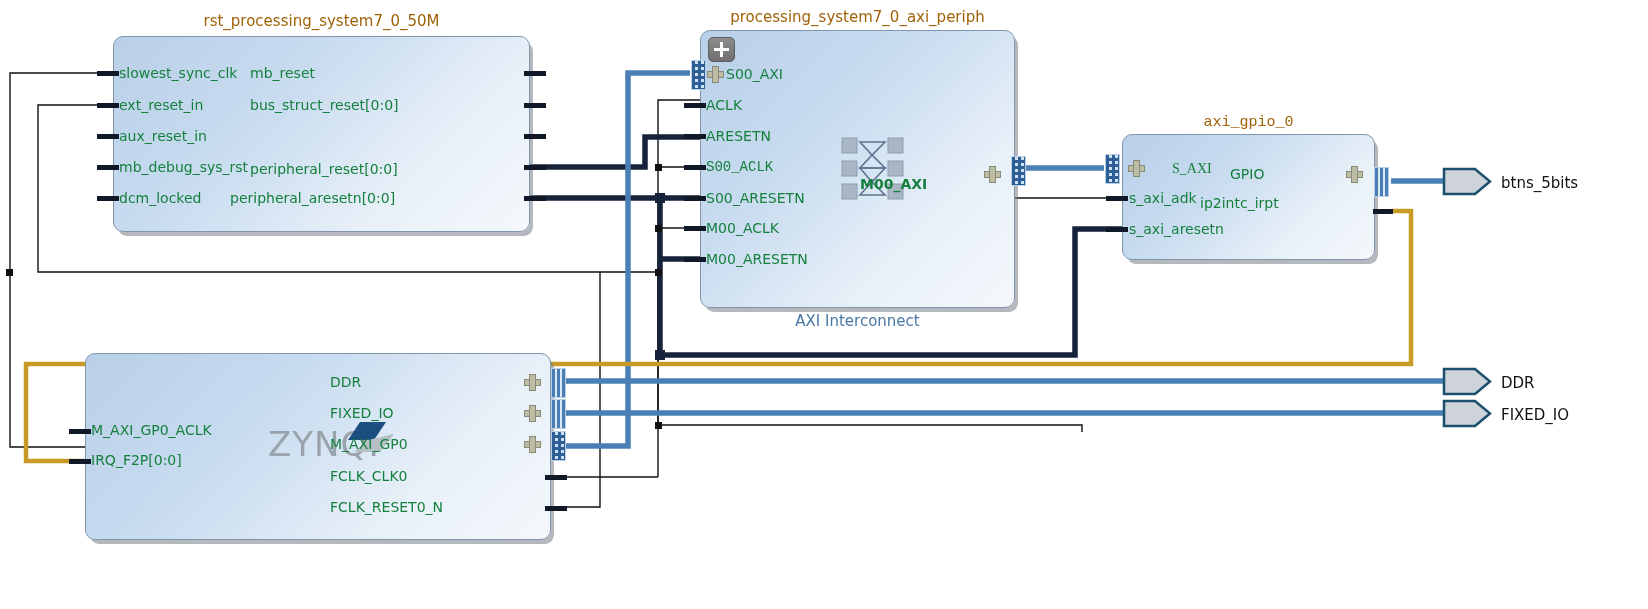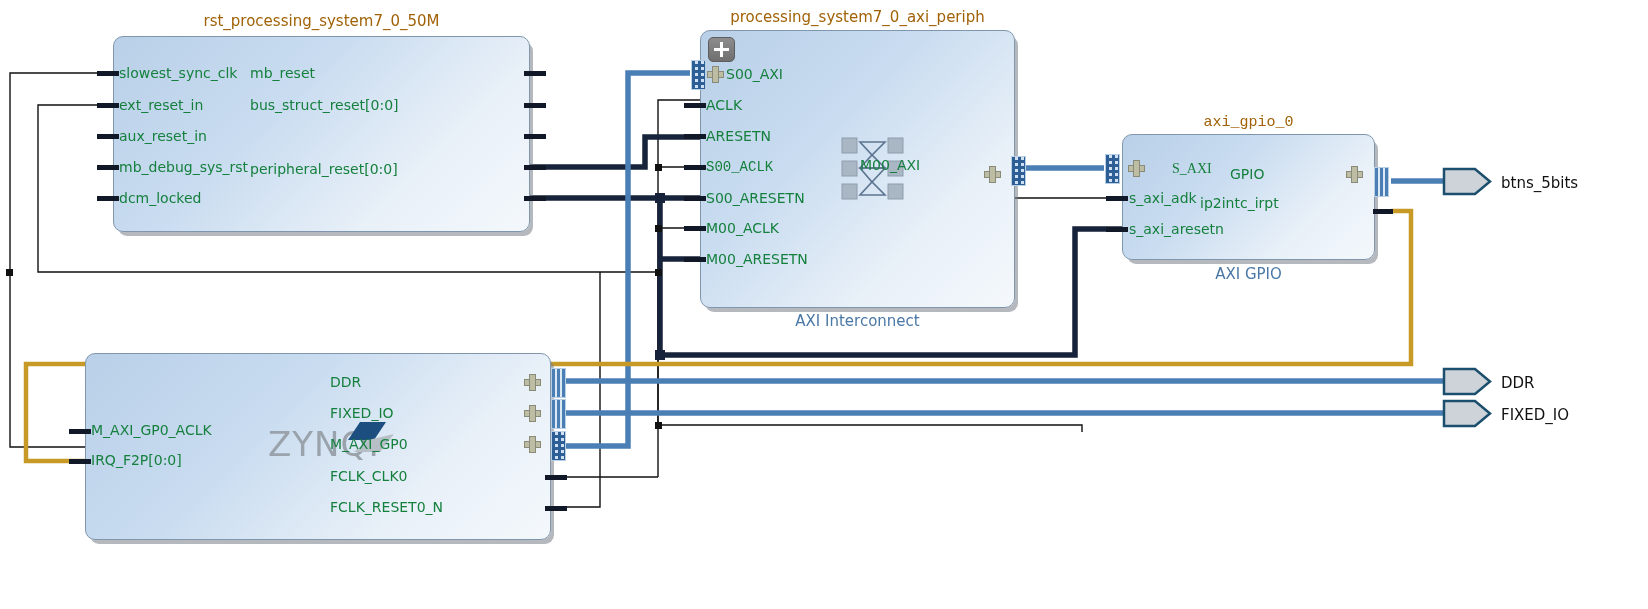--- a/index.html
+++ b/index.html
@@ -167,20 +167,21 @@
 
   <div class="stub" style="left:524px;top:103px;width:22px;"></div>
   <div class="port out" style="left:250px;top:98px;width:272px;">bus_struct_reset[0:0]</div>
 
   <div class="stub" style="left:524px;top:134px;width:22px;"></div>
   <div class="port out" style="left:250px;top:129px;width:272px;margin-top:33px;">peripheral_reset[0:0]</div>
 
   <div class="stub" style="left:524px;top:165px;width:22px;"></div>
 
   <div class="stub" style="left:524px;top:196px;width:22px;"></div>
+  <div class="port out" style="left:230px;top:191px;width:292px;">peripheral_aresetn[0:0]</div>
 
   <div class="block" style="left:700px;top:30px;width:315px;height:278px;"></div>
   <div class="block-title" style="left:670px;top:8px;width:375px;">processing_system7_0_axi_periph</div>
   <div class="block-sub" style="left:700px;top:312px;width:315px;">AXI Interconnect</div>
 
   <div class="expand" style="left:708px;top:37px;"></div>
 
   <div class="buspin" style="left:691px;top:60px;"></div>
   <div class="plus" style="left:707px;top:66px;"></div>
   <div class="port in" style="left:726px;top:67px;">S00_AXI</div>
@@ -213,27 +214,26 @@
       <rect x="48" y="49" width="15" height="15"></rect>
     </g>
     <g fill="none" stroke="#5d7590" stroke-width="1.6">
       <path d="M20,7 L45,7 L32,20 Z"></path>
       <path d="M20,33 L45,33 L32,20 Z"></path>
       <path d="M20,33 L45,33 L32,47 Z"></path>
       <path d="M20,60 L45,60 L32,47 Z"></path>
     </g>
   </svg>
 
-  <div class="port out" style="left:860px;top:158px;width:120px;">M00_AXI</div>
+  <div class="port out" style="left:860px;top:177px;width:120px;font-weight:bold;">M00_AXI</div>
   <div class="plus" style="left:984px;top:166px;"></div>
   <div class="buspin" style="left:1011px;top:156px;"></div>
 
   <div class="block" style="left:1122px;top:134px;width:253px;height:126px;"></div>
   <div class="block-title" style="left:1122px;top:114px;width:253px;font-family:Liberation Mono, monospace;">axi_gpio_0</div>
-  <div class="block-sub" style="left:1122px;top:265px;width:253px;">AXI GPIO</div>
 
   <div class="buspin" style="left:1105px;top:154px;"></div>
   <div class="plus" style="left:1128px;top:160px;"></div>
   <div class="port in" style="left:1172px;top:161px;font-family:Liberation Serif, serif;">S_AXI</div>
 
   <div class="stub" style="left:1106px;top:196px;width:22px;"></div>
   <div class="port in" style="left:1129px;top:191px;">s_axi_adk</div>
 
   <div class="stub" style="left:1106px;top:227px;width:22px;"></div>
   <div class="port in" style="left:1129px;top:222px;">s_axi_aresetn</div>

